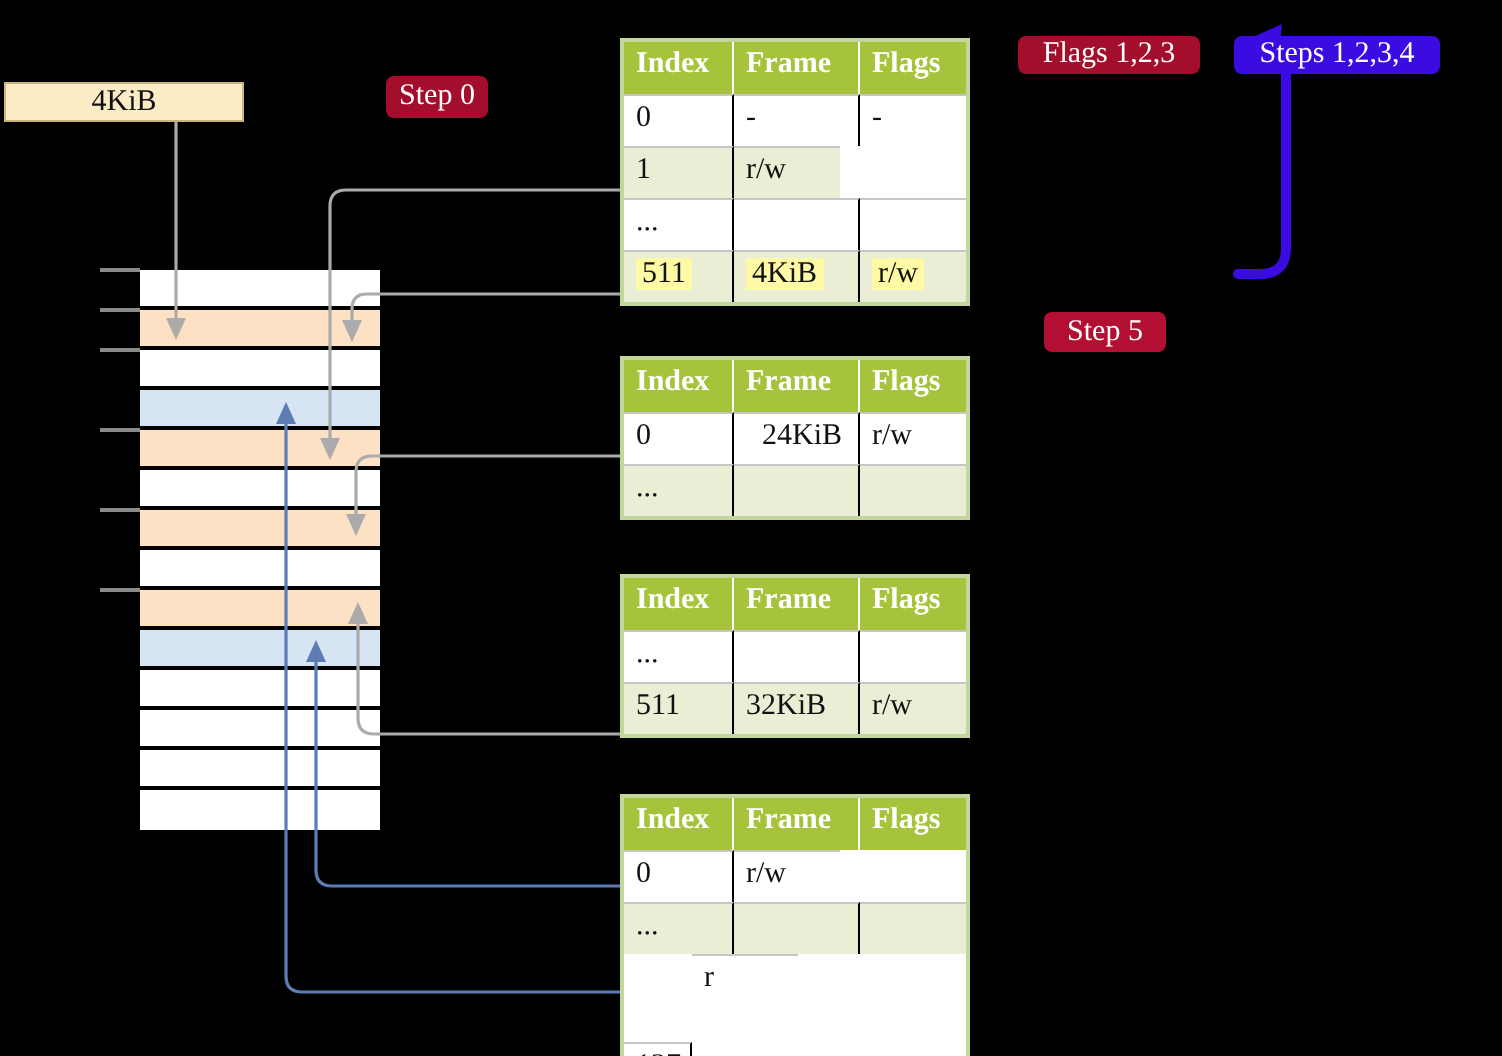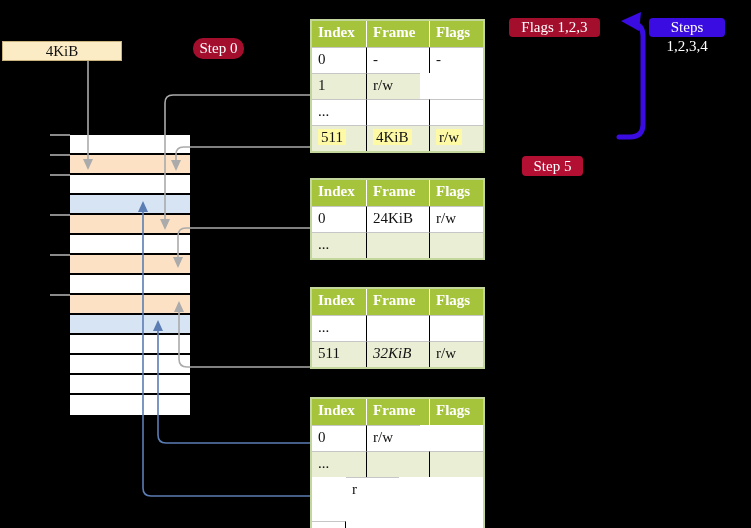--- a/index.html
+++ b/index.html
@@ -67,23 +67,23 @@
     </div>
   <div id="ticks">
       <div class="tick" style="left: 50px; top: 134px;"></div>
       <div class="tick" style="left: 50px; top: 154px;"></div>
       <div class="tick" style="left: 50px; top: 174px;"></div>
       <div class="tick" style="left: 50px; top: 214px;"></div>
       <div class="tick" style="left: 50px; top: 254px;"></div>
       <div class="tick" style="left: 50px; top: 294px;"></div>
     </div>
   <div id="badges">
-      <div class="badge abs" style="left: 193px; top: 38px; width: 51px; height: 21px; line-height: 21px; background: rgb(164, 14, 45); border-radius: 10px;">Step 0</div>
+      <div class="badge abs" style="left: 193px; top: 38px; width: 51px; height: 21px; line-height: 21px; background: rgb(164, 14, 45);">Step 0</div>
       <div class="badge abs" style="left: 509px; top: 18px; width: 91px; height: 19px; line-height: 19px; background: rgb(164, 14, 45);">Flags 1,2,3</div>
-      <div class="badge abs" style="left: 649px; top: 18px; width: 76px; height: 19px; line-height: 19px; background: rgb(58, 12, 226);">Steps 1,2,3,4</div>
+      <div class="badge abs" style="left: 617px; top: 18px; width: 103px; height: 19px; line-height: 19px; background: rgb(58, 12, 226);">Steps 1,2,3,4</div>
       <div class="badge abs" style="left: 522px; top: 156px; width: 61px; height: 20px; line-height: 20px; background: rgb(179, 15, 51);">Step 5</div>
     </div>
   <div id="tables">
       <div class="ptable" style="left: 310px; top: 19px;">
         <div class="trow hdr">
           <div class="tcell" style="width: 55px;">Index</div>
           <div class="tcell" style="width: 63px;">Frame</div>
           <div class="tcell" style="width: 53px;">Flags</div>
         </div>
         <div class="trow body-row plain">
@@ -107,21 +107,21 @@
         </div>
       </div>
       <div class="ptable" style="left: 310px; top: 178px;">
         <div class="trow hdr">
           <div class="tcell" style="width: 55px;">Index</div>
           <div class="tcell" style="width: 63px;">Frame</div>
           <div class="tcell" style="width: 53px;">Flags</div>
         </div>
         <div class="trow body-row plain">
           <div class="tcell" style="width: 55px;"><span>0</span></div>
-          <div class="tcell" style="width: 63px;"><span>24KiB</span></div>
+          <div class="tcell" style="width: 63px; text-align: center;"><span>24KiB</span></div>
           <div class="tcell" style="width: 53px;"><span>r/w</span></div>
         </div>
         <div class="trow body-row shaded">
           <div class="tcell" style="width: 55px;"><span>...</span></div>
           <div class="tcell" style="width: 63px;"><span></span></div>
           <div class="tcell" style="width: 53px;"><span></span></div>
         </div>
       </div>
       <div class="ptable" style="left: 310px; top: 287px;">
         <div class="trow hdr">
@@ -129,21 +129,21 @@
           <div class="tcell" style="width: 63px;">Frame</div>
           <div class="tcell" style="width: 53px;">Flags</div>
         </div>
         <div class="trow body-row plain">
           <div class="tcell" style="width: 55px;"><span>...</span></div>
           <div class="tcell" style="width: 63px;"><span></span></div>
           <div class="tcell" style="width: 53px;"><span></span></div>
         </div>
         <div class="trow body-row shaded">
           <div class="tcell" style="width: 55px;"><span>511</span></div>
-          <div class="tcell" style="width: 63px; font-style: italic;"><span>32KiB</span></div>
+          <div class="tcell" style="width: 63px;"><span>32KiB</span></div>
           <div class="tcell" style="width: 53px;"><span>r/w</span></div>
         </div>
       </div>
       <div class="ptable" style="left: 310px; top: 397px;">
         <div class="trow hdr">
           <div class="tcell" style="width: 55px;">Index</div>
           <div class="tcell" style="width: 63px;">Frame</div>
           <div class="tcell" style="width: 53px;">Flags</div>
         </div>
         <div class="trow body-row plain">

